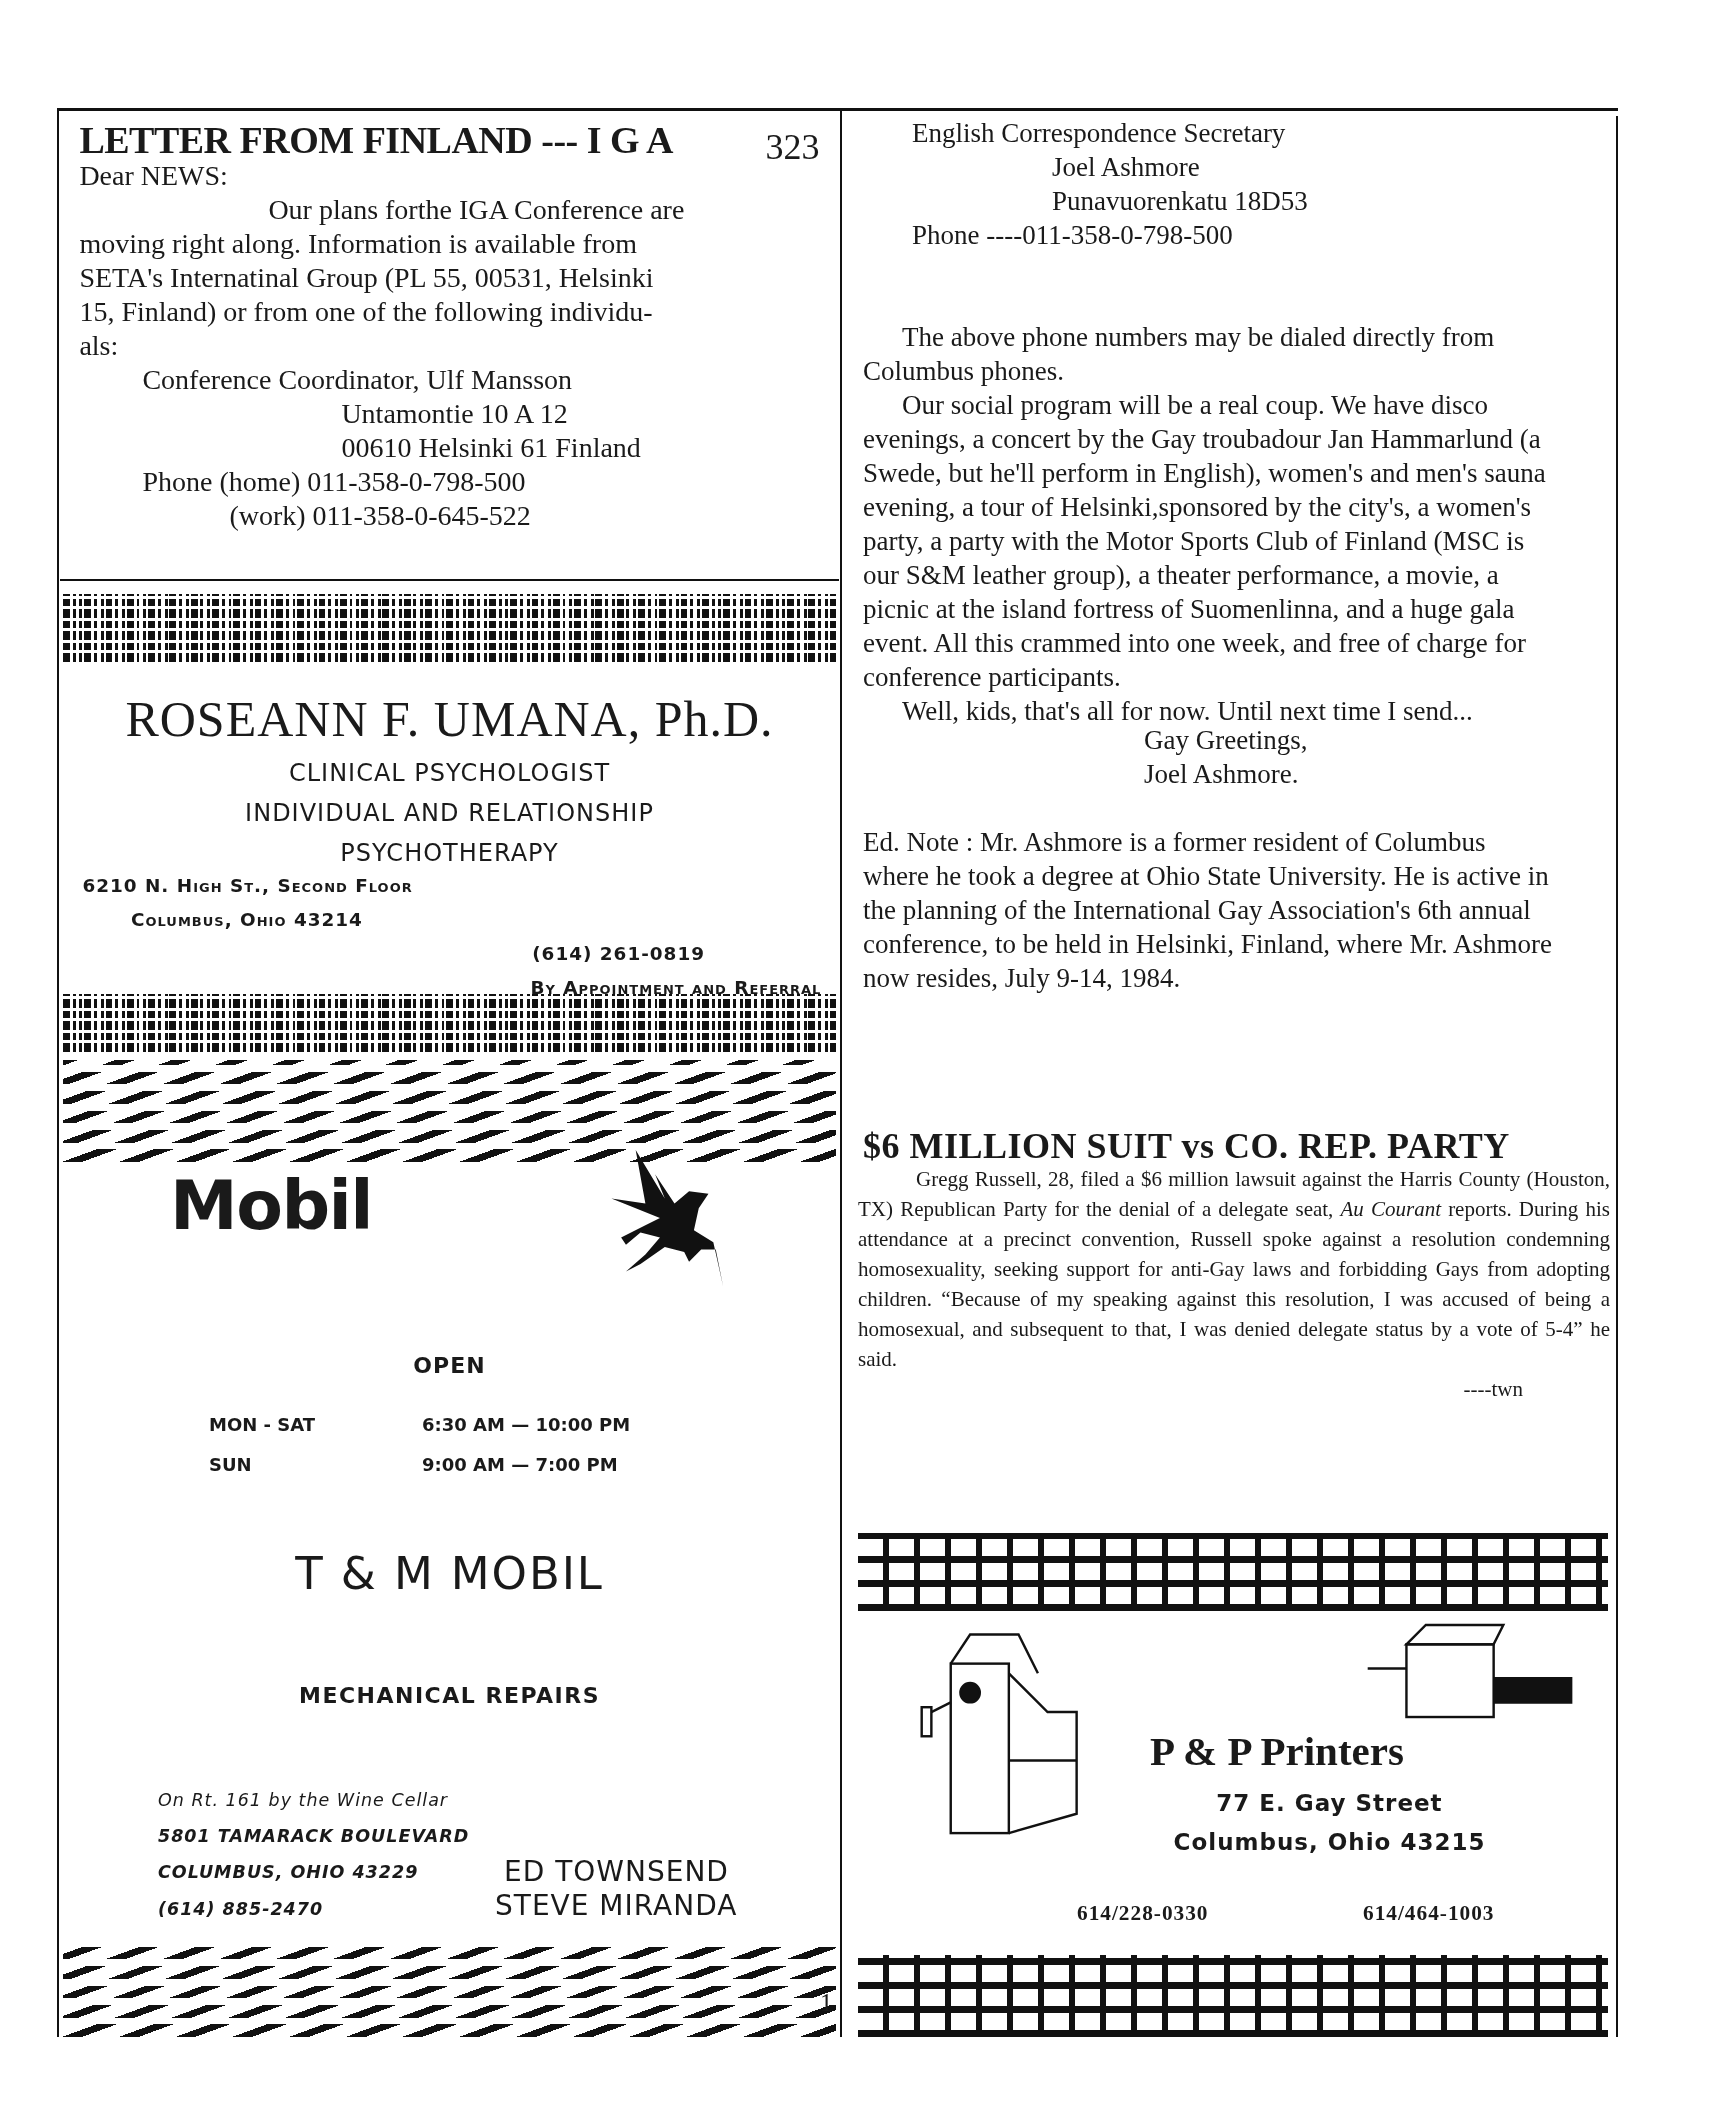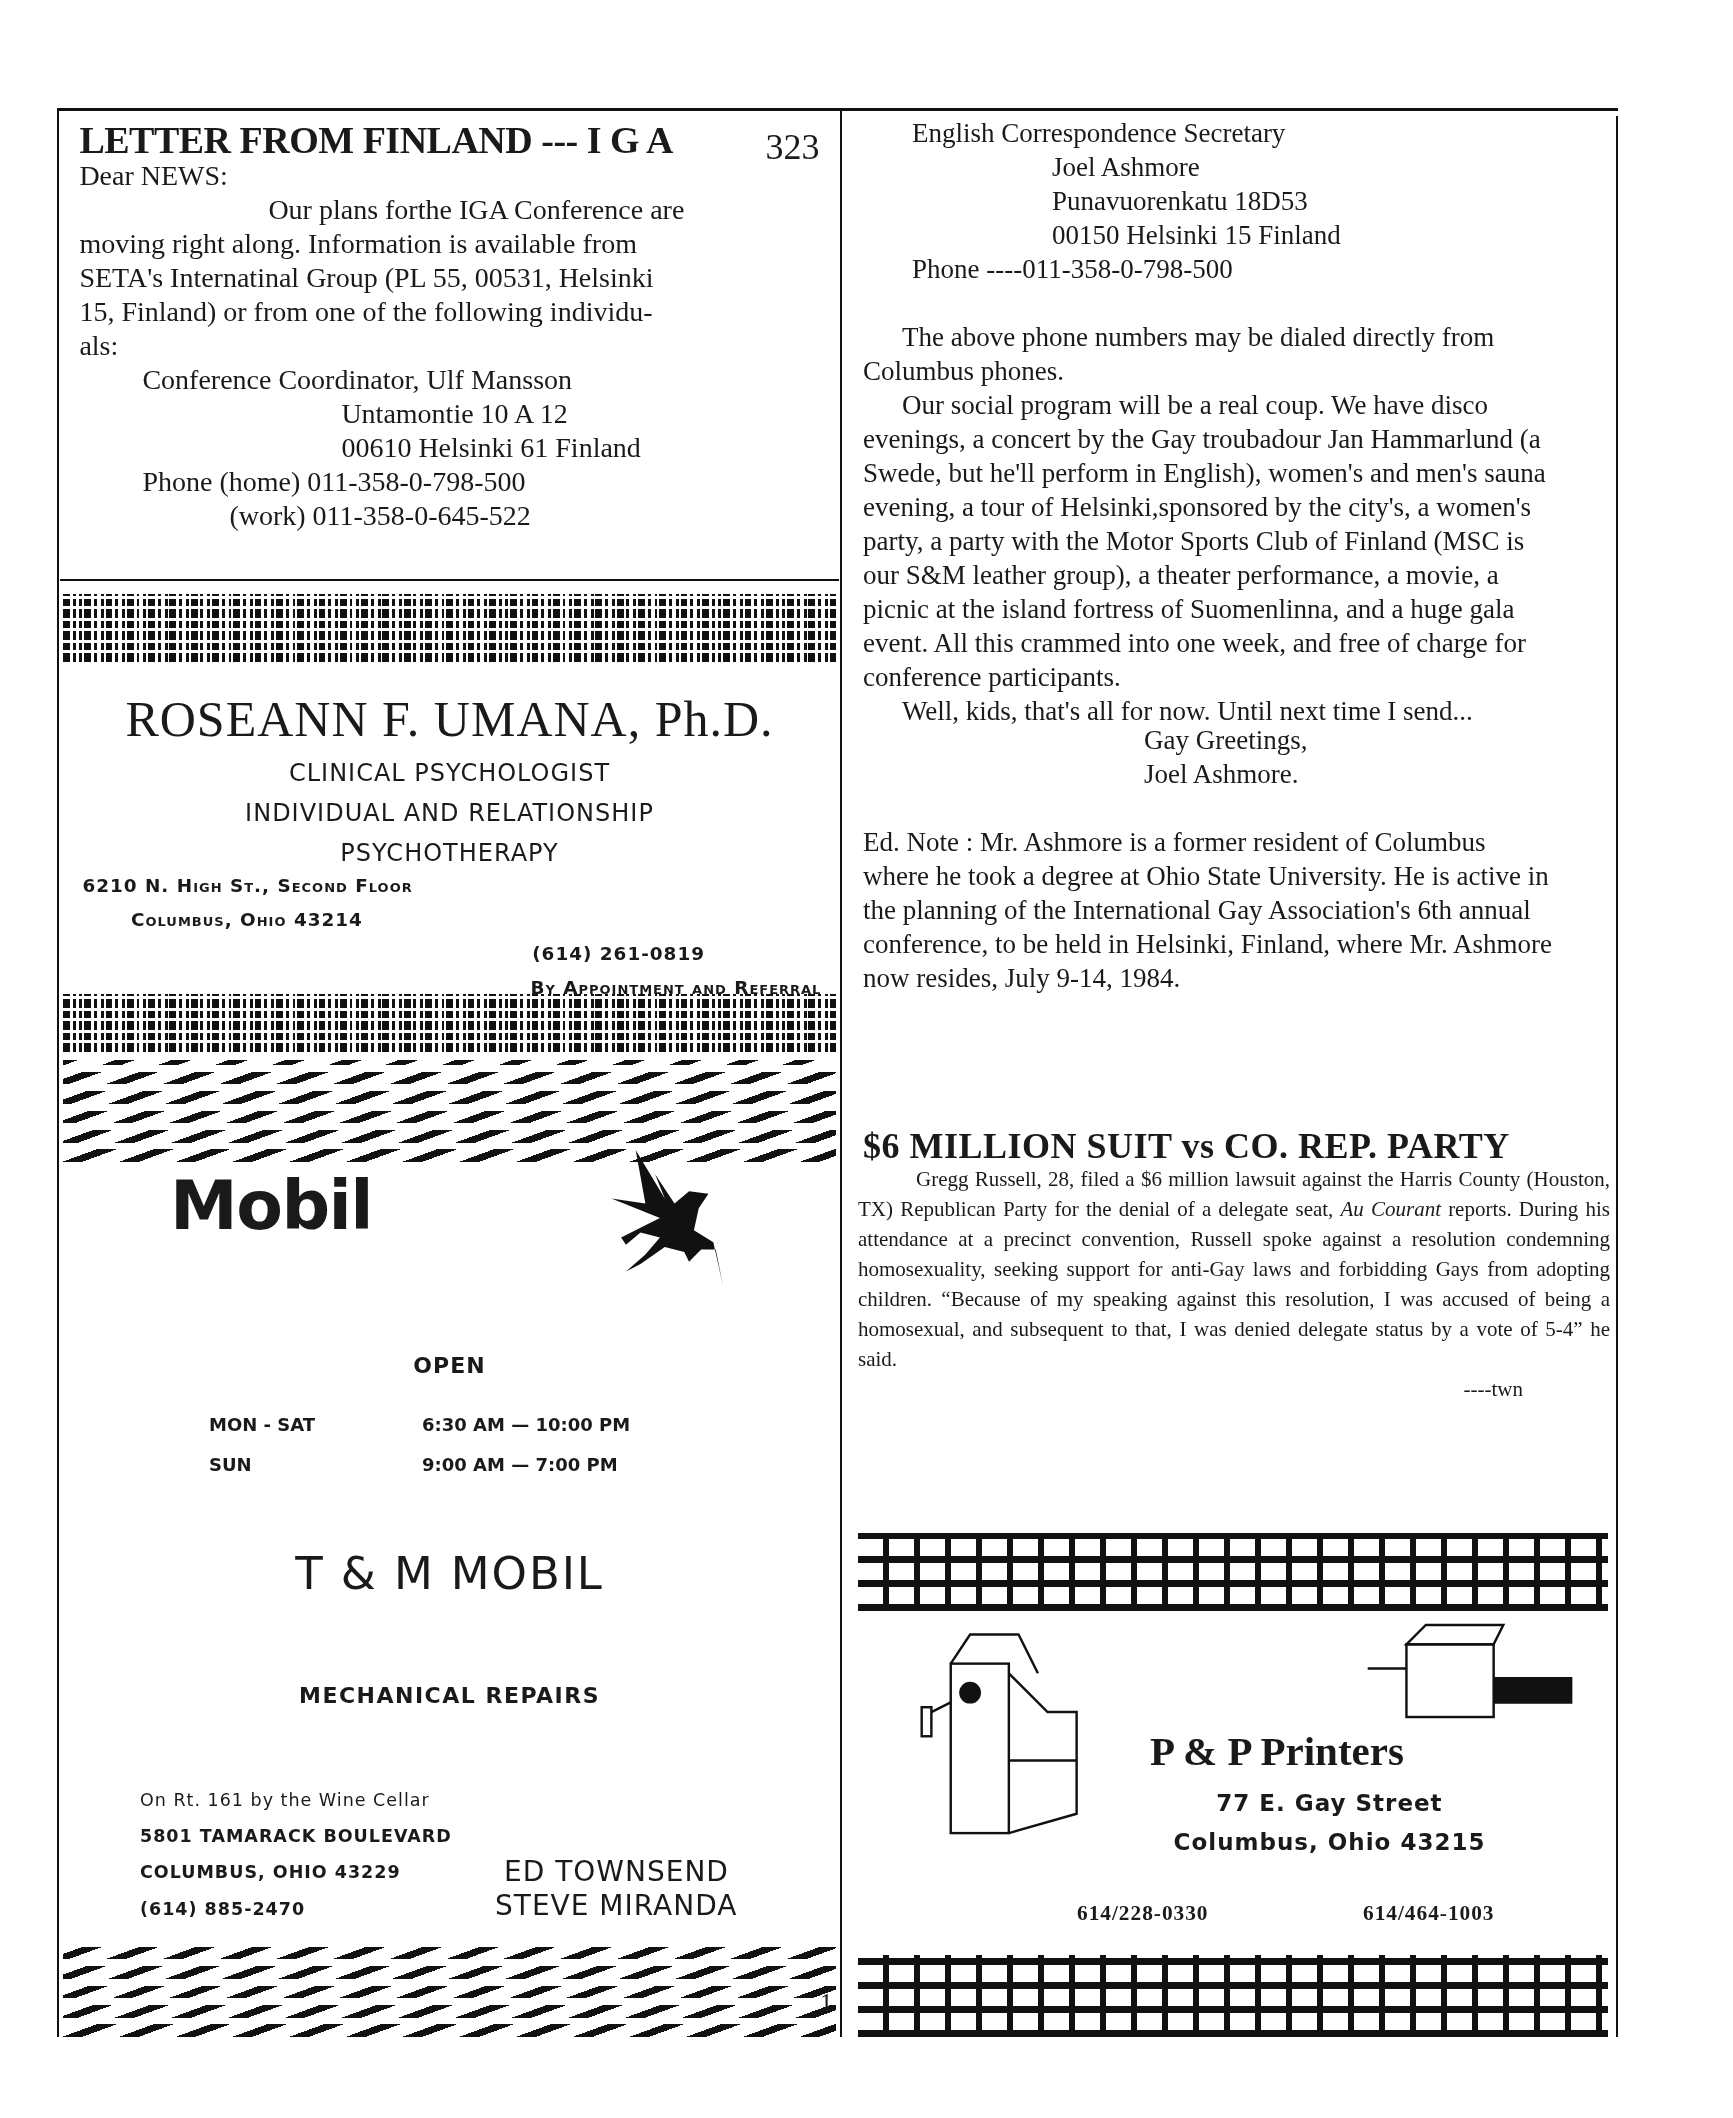--- a/index.html
+++ b/index.html
@@ -48,21 +48,21 @@
   .umana-right { position:absolute; right:14.6px; text-align:right; font-family:"DejaVu Sans", sans-serif; font-size:18.4px; font-weight:bold; letter-spacing:1px; font-variant:small-caps; }
 
   
   .mobil-logo { position:absolute; left:170px; top:1166px; font-family:"DejaVu Sans", sans-serif; font-weight:bold; font-size:68px; letter-spacing:-1.5px; }
   .pegasus { position:absolute; left:592px; top:1145px; width:165px; height:146px; }
   .mobil-open { position:absolute; left:63px; width:773px; top:1353px; text-align:center; font-family:"DejaVu Sans", sans-serif; font-size:22px; font-weight:bold; letter-spacing:1px; }
   .hours { position:absolute; left:209px; font-family:"DejaVu Sans", sans-serif; font-size:18px; font-weight:bold; }
   .hours .day { display:inline-block; width:213px; }
   .tm-title { position:absolute; left:63px; width:773px; top:1547px; text-align:center; font-family:"DejaVu Sans", sans-serif; font-size:45px; letter-spacing:1.9px; }
   .tm-sub { position:absolute; left:63px; width:773px; top:1683px; text-align:center; font-family:"DejaVu Sans", sans-serif; font-size:22px; letter-spacing:1.5px; font-weight:bold; }
-  .tm-addr { position:absolute; left:140px; font-family:"DejaVu Sans", sans-serif; font-size:17.5px; font-weight:bold; letter-spacing:1px; }
+  .tm-addr { position:absolute; left:158px; font-family:"DejaVu Sans", sans-serif; font-size:17.5px; font-weight:bold; letter-spacing:1px;font-style:italic; }
   .tm-owner { position:absolute; right:0; left:504px; font-family:"DejaVu Sans", sans-serif; font-size:28px; letter-spacing:1px; }
 
   
   .rcol { position:absolute; left:863px; width:728px; }
   .rtext { font-family:"Liberation Serif", serif; font-size:27px; line-height:34px; }
   .rind { text-indent:39px; }
   .suit-title { position:absolute; left:863px; top:1125px; font-family:"Liberation Serif", serif; font-weight:bold; font-size:36px; letter-spacing:0.5px; white-space:nowrap; }
   .suit-body { position:absolute; left:858px; top:1164px; width:752px; font-family:"Liberation Serif", serif; font-size:21px; line-height:30px; text-align:justify; }
 
   
@@ -128,21 +128,20 @@
 <div class="tm-addr" style="top:1862px">COLUMBUS, OHIO 43229</div>
 <div class="tm-addr" style="top:1899px">(614) 885-2470</div>
 <div class="tm-owner" style="top:1855px">ED TOWNSEND</div>
 <div class="tm-owner" style="top:1889px; left:495px">STEVE MIRANDA</div>
 <div class="band-zig" style="top:1945px; height:92px;"></div>
 
 <div class="rcol rtext" style="top:116px">
   <div style="padding-left:49px">English Correspondence Secretary</div>
   <div style="padding-left:189px">Joel Ashmore</div>
   <div style="padding-left:189px">Punavuorenkatu 18D53</div>
-  <div style="padding-left:189px">00150 Helsinki 15 Finland</div>
   <div style="padding-left:49px">Phone ----011-358-0-798-500</div>
 </div>
 <div class="rcol rtext" style="top:320px; width:694px">
   <p class="rind" style="margin:0">The above phone numbers may be dialed directly from Columbus phones.</p>
   <p class="rind" style="margin:0">Our social program will be a real coup. We have disco evenings, a concert by the Gay troubadour Jan Hammarlund (a Swede, but he'll perform in English), women's and men's sauna evening, a tour of Helsinki,sponsored by the city's, a women's party, a party with the Motor Sports Club of Finland (MSC is our S&amp;M leather group), a theater performance, a movie, a picnic at the island fortress of Suomenlinna, and a huge gala event. All this crammed into one week, and free of charge for conference participants.</p>
   <p class="rind" style="margin:0">Well, kids, that's all for now. Until next time I send...</p>
   <div style="padding-left:281px; margin-top:-4.9px">Gay Greetings,</div>
   <div style="padding-left:281px">Joel Ashmore.</div>
   <p style="margin:34px 0 0 0">Ed. Note : Mr. Ashmore is a former resident of Columbus where he took a degree at Ohio State University. He is active in the planning of the International Gay Association's 6th annual conference, to be held in Helsinki, Finland, where Mr. Ashmore now resides, July 9-14, 1984.</p>
 </div>

